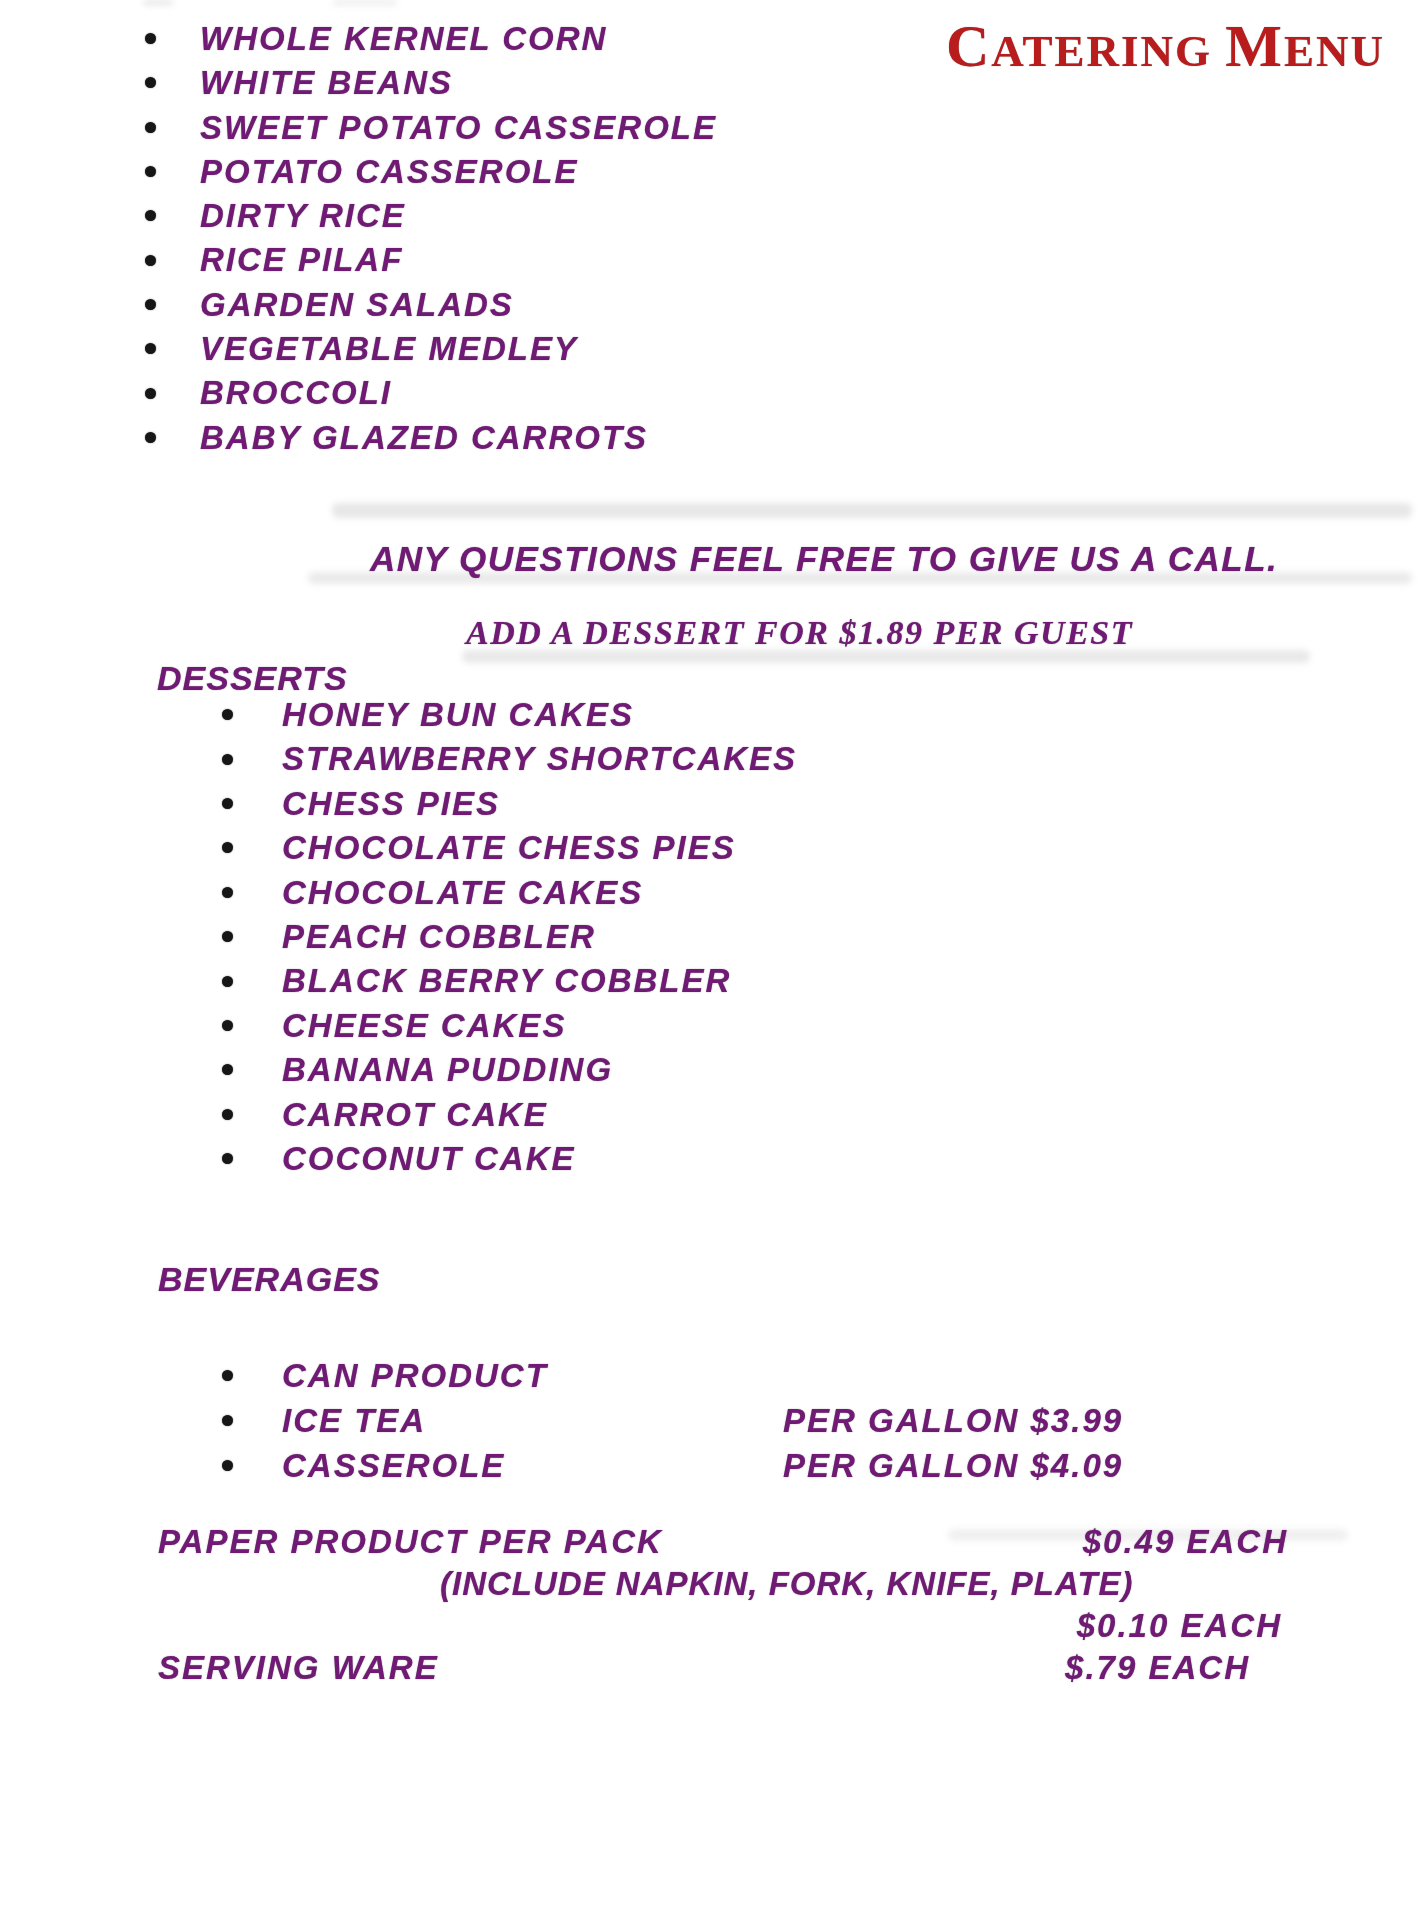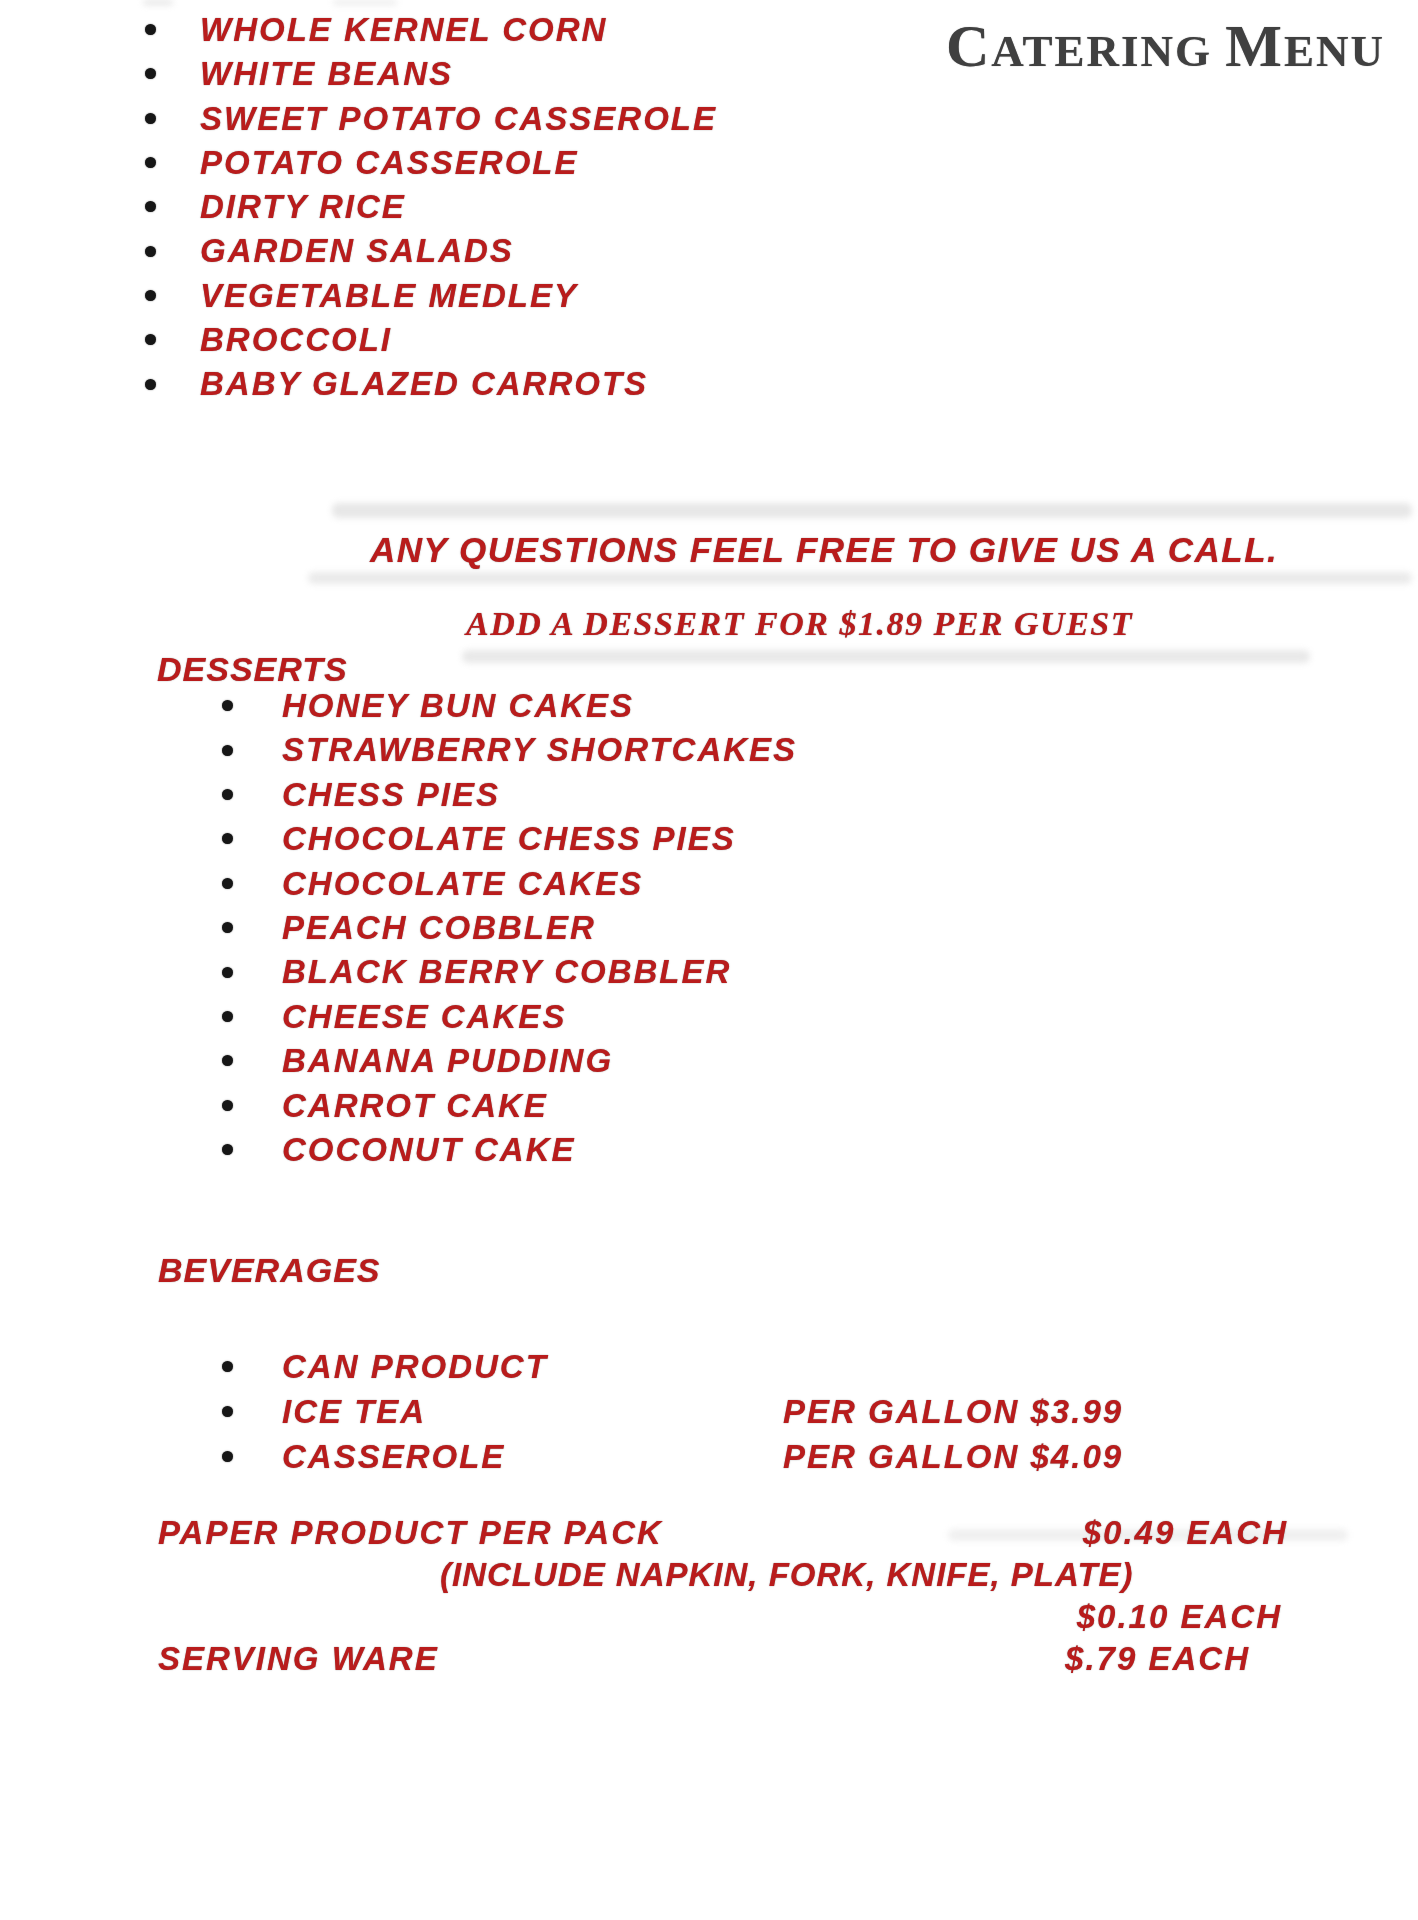--- a/index.html
+++ b/index.html
@@ -7,24 +7,25 @@
     position:relative;
     width:1418px; height:1920px;
     background:#ffffff;
     overflow:hidden;
     font-family:"Liberation Sans", sans-serif;
   }
   
   .scan {
     font-style:italic;
     font-weight:700;
-    color:#b91c1c;
+    color:#701a75;
     letter-spacing:2px;
     white-space:nowrap;
     text-shadow:0 0 1.2px rgba(25,25,28,.55);
+    margin-top:9px;
   }
   ul { list-style:none; margin:0; padding:0; position:absolute; }
   li { position:relative; }
   .bullet {
     position:absolute; left:2px; top:50%;
     width:11px; height:11px; margin-top:-6px;
     background:#161616; border-radius:50%;
     box-shadow:0 0 1.5px rgba(0,0,0,.6);
   }
   
@@ -34,21 +35,21 @@
   .dessert-list { left:220px; top:684px; font-size:33px; line-height:44.4px; }
   .dessert-list li { padding-left:62px; }
   
   .bev-list { left:220px; top:1344px; font-size:33px; line-height:45px; }
   .bev-list li { padding-left:62px; }
   .bev-price { position:absolute; left:563px; top:0; }
   
   .title {
     position:absolute; left:946px; top:12px;
     font-family:"Liberation Serif", serif;
-    font-weight:700; color:#404040;
+    font-weight:700; color:#b91c1c;
     letter-spacing:2px; white-space:nowrap;
     text-shadow:0 0 1px rgba(25,25,28,.5);
   }
   .title .big   { font-size:60px; }
   .title .small { font-size:45px; }
   
   .call-note   { position:absolute; left:370px; top:530px; font-size:35px; letter-spacing:1.5px; }
   .upsell-note { position:absolute; left:466px; top:605px; font-size:34px; letter-spacing:1.5px;font-family:Liberation Serif, serif; }
   .heading-desserts  { position:absolute; left:157px; top:650px;  font-size:34px; letter-spacing:1px; }
   .heading-beverages { position:absolute; left:158px; top:1251px; font-size:34px; letter-spacing:1px; }
@@ -108,20 +109,24 @@
       <li>
         <span class="bullet"></span>
         <span>POTATO CASSEROLE</span>
       </li>
 
       <li>
         <span class="bullet"></span>
         <span>DIRTY RICE</span>
       </li>
 
+      <li>
+        <span class="bullet"></span>
+        <span>RICE PILAF</span>
+      </li>
 
       <li>
         <span class="bullet"></span>
         <span>GARDEN SALADS</span>
       </li>
 
 
       <li>
         <span class="bullet"></span>
         <span>VEGETABLE MEDLEY</span>

